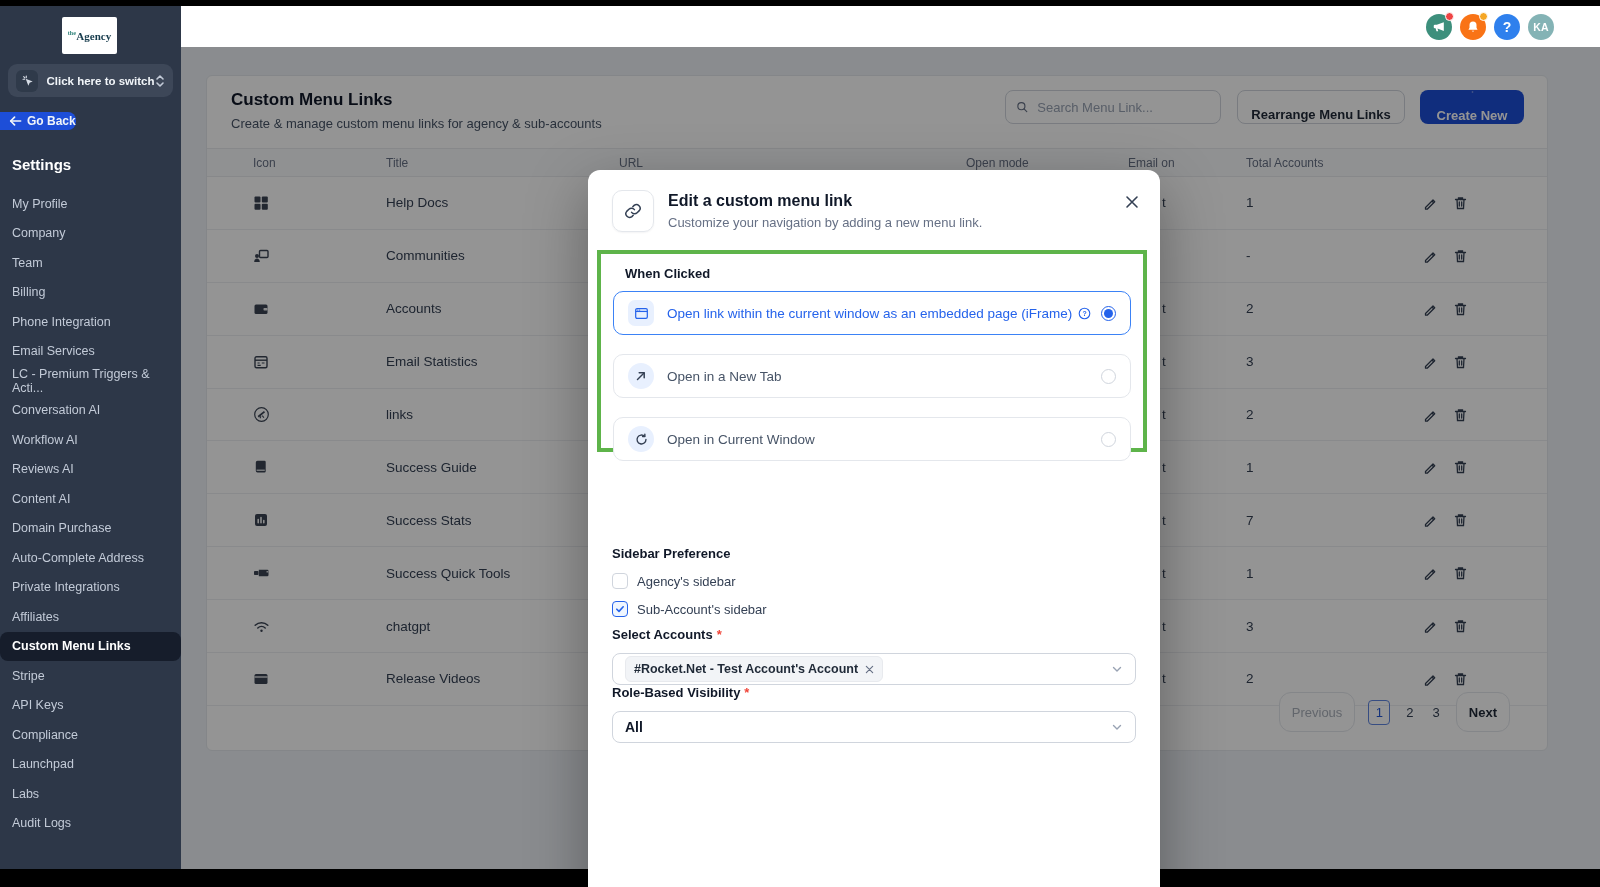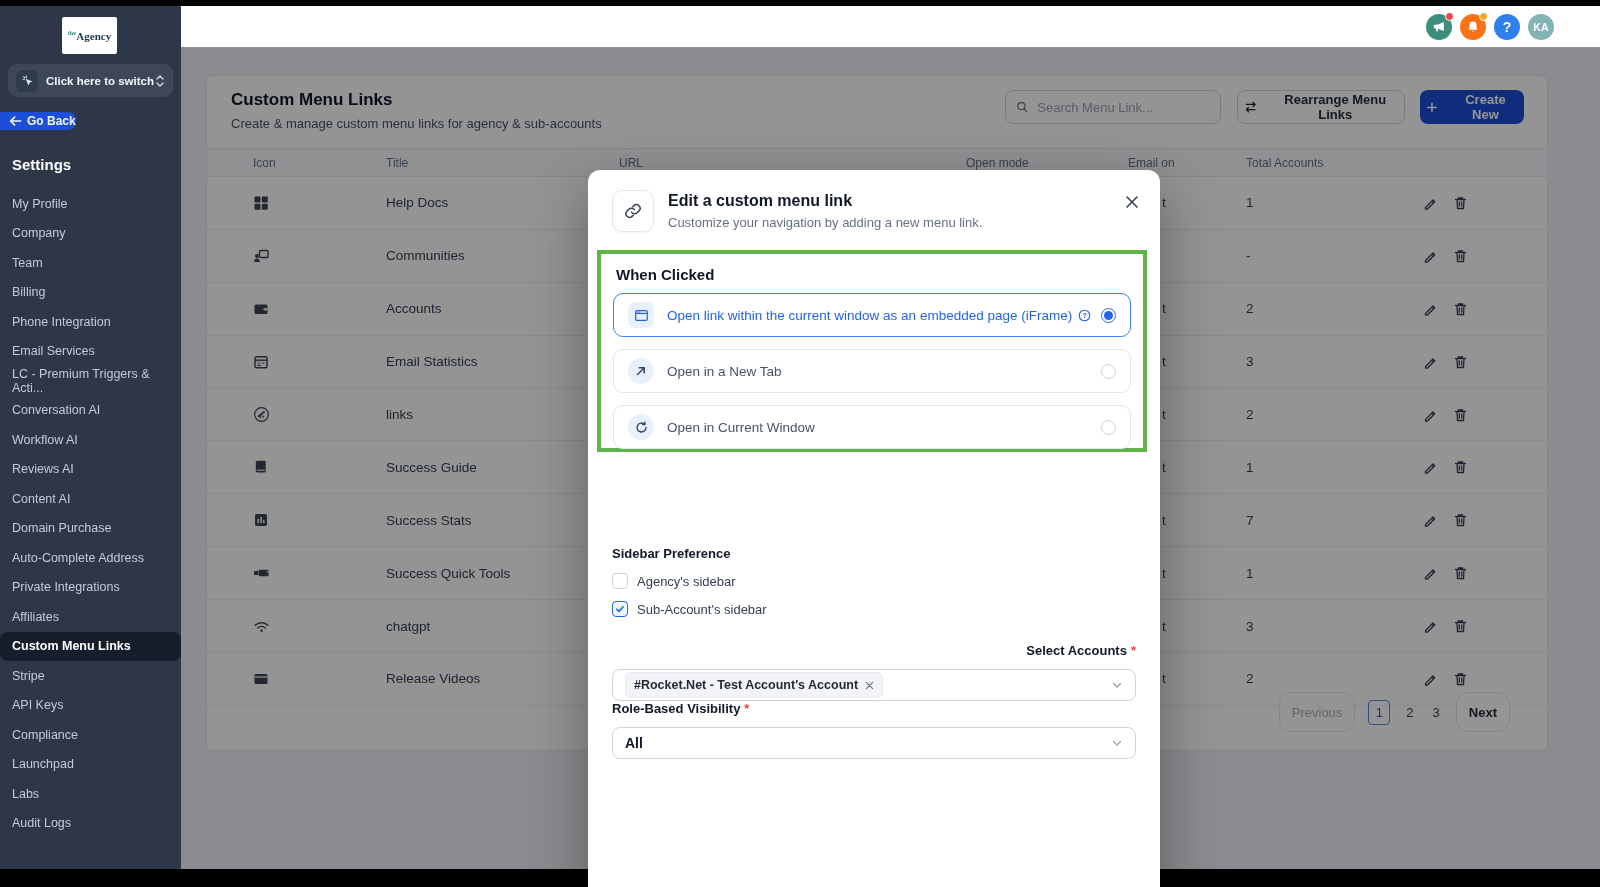--- a/index.html
+++ b/index.html
@@ -18,39 +18,39 @@
   .dot-amber{background:#f5a623;}
   
   .sidebar{position:absolute;left:0;top:6px;width:181px;bottom:18px;background:#2d3748;color:#cbd5e1;overflow:hidden;}
   .logo-box{position:absolute;left:62px;top:11px;width:55px;height:37px;background:#fff;border-radius:2px;
     display:flex;align-items:center;justify-content:center;}
   .logo-text{font-family:"Liberation Serif","DejaVu Serif",serif;font-weight:700;color:#173c4d;font-size:11px;line-height:1;}
   .logo-the{font-size:6px;vertical-align:super;margin-right:.5px;color:#2a7f76;}
   .switch-btn{position:absolute;left:8px;top:58px;width:165px;height:33px;background:#3d4758;border-radius:9px;
     display:flex;align-items:center;padding:0 8px;box-sizing:border-box;cursor:pointer;}
   .switch-ic{width:22px;height:22px;border-radius:6px;background:#2f3a4a;display:flex;align-items:center;justify-content:center;margin-right:8px;flex:none;}
-  .switch-label{font-size:11.5px;font-weight:700;color:#f1f5f9;flex:1;}
+  .switch-label{font-size:11.5px;font-weight:700;color:#f1f5f9;flex:1;text-align:center;}
   .goback-btn{position:absolute;left:0;top:106px;width:76px;height:18px;background:#1d4ed8;border-radius:0 8px 8px 0;
     display:flex;align-items:center;gap:5px;padding-left:9px;box-sizing:border-box;cursor:pointer;}
   .goback-label{font-size:12px;font-weight:700;color:#f1f5f9;}
   .side-heading{position:absolute;left:12px;top:150px;font-size:15px;font-weight:700;color:#fff;}
   .nav{position:absolute;left:0;right:0;top:183px;}
   .nav-item{height:29.5px;display:flex;align-items:center;padding-left:12px;font-size:12.5px;color:#c3cbd8;cursor:pointer;box-sizing:border-box;}
   .nav-item.active{background:#161d2b;color:#fff;font-weight:700;border-radius:8px;}
   
   .content{position:absolute;left:181px;top:47px;right:0;bottom:18px;background:#eef2f6;}
   .card{position:absolute;left:25px;top:28px;width:1342px;height:676px;background:#fff;border:1px solid #e3e7ec;
     border-radius:6px;box-sizing:border-box;}
   .page-title{position:absolute;left:24px;top:14px;font-size:17px;font-weight:700;color:#101828;}
   .page-sub{position:absolute;left:24px;top:40px;font-size:13px;color:#475467;}
   .search-box{position:absolute;left:798px;top:14px;width:216px;height:34px;border:1px solid #d0d5dd;border-radius:8px;
     background:#fff;display:flex;align-items:center;padding:16px 10px;box-sizing:border-box;gap:7px;}
   .search-input{border:0;outline:0;font-size:13px;color:#344054;width:100%;font-family:inherit;background:transparent;}
   .search-input::placeholder{color:#98a2b3;}
-  .btn{display:flex;align-items:center;justify-content:center;gap:15px;border-radius:8px;box-sizing:border-box;cursor:pointer;font-size:13px;font-weight:600;}
+  .btn{display:flex;align-items:center;justify-content:center;gap:15px;border-radius:8px;box-sizing:border-box;cursor:pointer;font-size:13px;font-weight:600;flex-direction:column;}
   .btn-rearrange{position:absolute;left:1030px;top:14px;width:168px;height:34px;background:#fff;border:1px solid #d0d5dd;color:#1f2937;}
   .btn-create{position:absolute;left:1213px;top:14px;width:104px;height:34px;background:#1d4ed8;color:#fff;border:none;}
   
   .thead,.trow{display:grid;grid-template-columns:133px 233px 347px 162px 118px 176px 1fr;
     align-items:center;padding-left:46px;box-sizing:border-box;}
   .thead{position:absolute;left:0;right:0;top:72px;height:29px;background:#f9fafb;border-top:1px solid #e8eaee;border-bottom:1px solid #e8eaee;
     font-size:12px;font-weight:500;color:#667085;}
   .tbody{position:absolute;left:0;right:0;top:101px;}
   .trow{height:52.9px;border-bottom:1px solid #eceef2;font-size:13.5px;color:#344054;}
   .cell-icon svg{display:block;}
@@ -70,40 +70,40 @@
     box-shadow:0 20px 60px rgba(0,0,0,.35);box-sizing:border-box;}
   .modal-head{display:flex;padding:20px 24px 0 24px;}
   .mh-icon{width:40px;height:40px;border:1px solid #e4e7ec;border-radius:10px;display:flex;align-items:center;justify-content:center;flex:none;
     box-shadow:0 1px 2px rgba(16,24,40,.05);}
   .mh-text{margin-left:14px;}
   .mh-title{font-size:16px;font-weight:700;color:#101828;margin-top:2px;}
   .mh-sub{font-size:13px;color:#667085;margin-top:5px;}
   .modal-close{position:absolute;right:20px;top:24px;cursor:pointer;display:flex;}
   .green-box{position:absolute;left:9px;top:80px;width:550px;height:202px;border:4px solid #5eb44a;box-sizing:border-box;
     padding:10px 12px 0 12px;}
-  .wc-label{font-size:15px;font-weight:700;color:#101828;margin:2px 0 10px 3px;}
+  .wc-label{font-size:13px;font-weight:700;color:#101828;margin:2px 0 10px 12px;}
   .opt{height:44px;border:1px solid #e4e7ec;border-radius:10px;display:flex;align-items:center;padding:0 14px;box-sizing:border-box;
-    margin-bottom:12px;cursor:pointer;background:#fff;}
+    margin-bottom:19px;cursor:pointer;background:#fff;}
   .opt.selected{border:1.5px solid #3b82f6;}
   .opt-badge{width:26px;height:26px;border-radius:50%;background:#e8f0fe;display:flex;align-items:center;justify-content:center;flex:none;}
   .opt.selected .opt-badge{border-radius:7px;}
   .opt-label{font-size:13.5px;color:#475467;margin-left:13px;display:flex;align-items:center;gap:6px;}
   .opt.selected .opt-label{color:#2563eb;}
   .radio{margin-left:auto;width:15px;height:15px;border-radius:50%;border:1.5px solid #d0d5dd;box-sizing:border-box;position:relative;}
   .radio.on{border-color:#2563eb;}
   .radio.on::after{content:"";position:absolute;inset:2px;border-radius:50%;background:#2563eb;}
   .modal-section{padding:0 24px;}
   .sec-label{font-size:13px;font-weight:700;color:#101828;}
   .req{color:#f04438;margin-left:4px;font-weight:700;}
   .sp-head{margin-top:314px;}
   .chk-row{display:flex;align-items:center;gap:9px;margin-top:12px;cursor:pointer;}
   .chk{width:16px;height:16px;border-radius:4px;border:1.5px solid #d0d5dd;box-sizing:border-box;background:#fff;display:flex;align-items:center;justify-content:center;}
   .chk.on{border-color:#2563eb;background:#eff6ff;}
   .chk-label{font-size:13px;color:#344054;}
-  .sa-head{margin-top:26px;text-align:right;}
+  .sa-head{margin-top:10px;}
   .select{height:32px;border:1px solid #d0d5dd;border-radius:8px;display:flex;align-items:center;padding:0 12px;box-sizing:border-box;
     margin-top:11px;cursor:pointer;background:#fff;}
   .tag{display:flex;align-items:center;gap:7px;background:#f2f4f7;border:1px solid #e8eaee;border-radius:6px;height:24px;padding:0 8px;
     font-size:12.5px;font-weight:700;color:#1f2937;}
   .tag-x{display:flex;cursor:pointer;}
   .sel-caret{margin-left:auto;display:flex;}
   .rb-head{}
   .sel-value{font-size:14px;font-weight:700;color:#101828;}
   .modal-foot{position:absolute;left:0;right:0;bottom:0;height:58px;border-top:1px solid #e8eaee;
     display:flex;align-items:center;justify-content:flex-end;gap:8px;padding-right:18px;box-sizing:border-box;}

